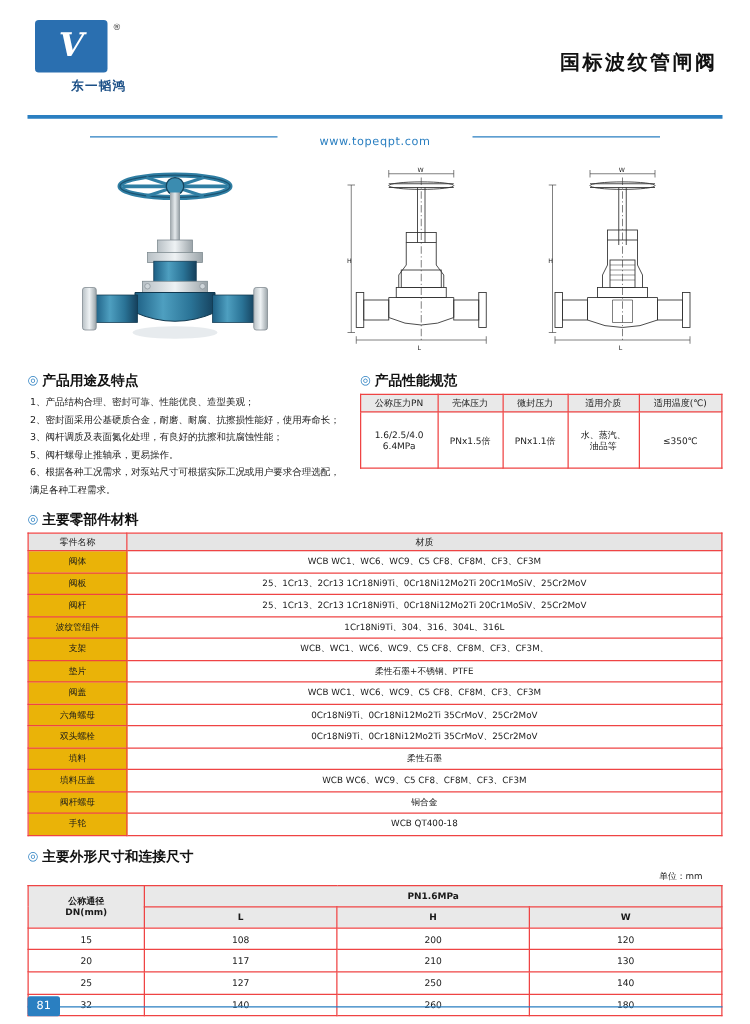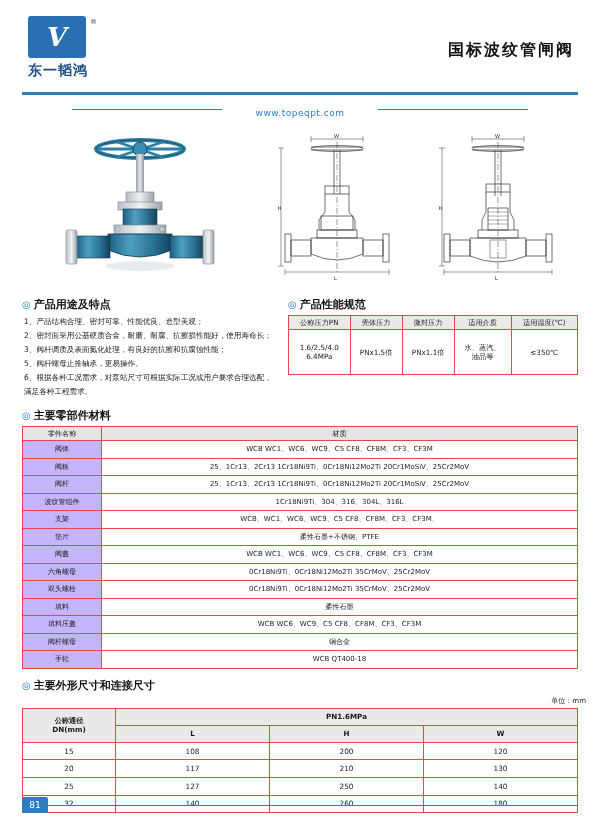--- a/index.html
+++ b/index.html
@@ -56,25 +56,26 @@
   }
   .logo-reg {
     position: absolute;
     left: 62px;
     top: 2px;
     font-size: 7px;
     color: #444;
   }
   .logo-text {
     margin-top: 4px;
-    font-size: 14px;
+    font-size: 10px;
     font-weight: bold;
     letter-spacing: 1px;
     color: #1b4f86;
     font-family: "DejaVu Sans", "Liberation Sans", sans-serif;
+    margin-left: 29px;
   }
   .header-title {
     position: absolute;
     right: 4px;
     top: 30px;
     font-size: 16px;
     font-weight: bold;
     letter-spacing: 2px;
     color: #111;
   }
@@ -170,31 +171,31 @@
     line-height: 1.25;
   }
   table th {
     background: #e9e9e9;
     font-size: 7.2px;
   }
   .spec-table td { height: 14px; }
   .spec-table .tall td { height: 40px; }
   .mat-table td.label {
     width: 76px;
-    background: #c4b5fd;
+    background: #eab308;
     margin-top: 20px;
   }
   .mat-table td { height: 12.5px; font-size: 7px; }
   .mat-table td.val { text-align: center; }
   .dim-table td { height: 12.6px; font-size: 7.3px; }
   .dim-table thead th { height: 12px; font-weight: bold; }
   .unit-note {
     text-align: right;
     font-size: 7px;
-    margin: 0 14px 2px 22px;
+    margin: 0 38px 2px 22px;
     color: #222;
   }
   
   .footer {
     position: absolute;
     left: 0;
     bottom: 14px;
     width: 100%;
     height: 18px;
   }

